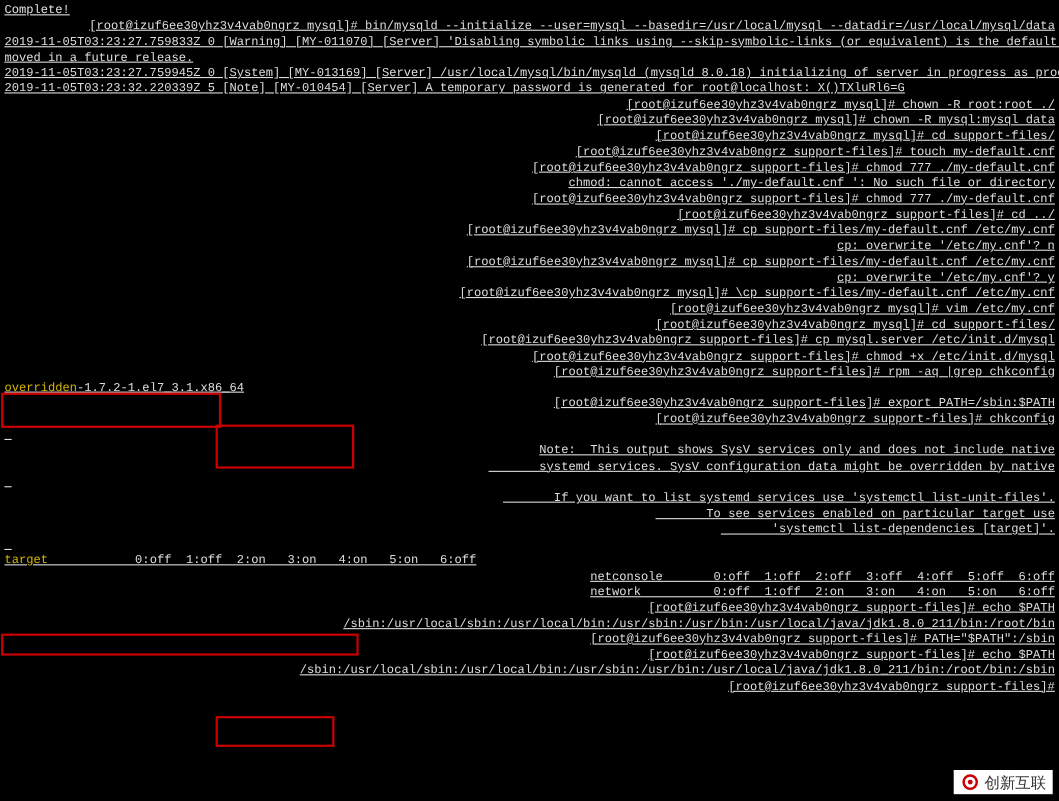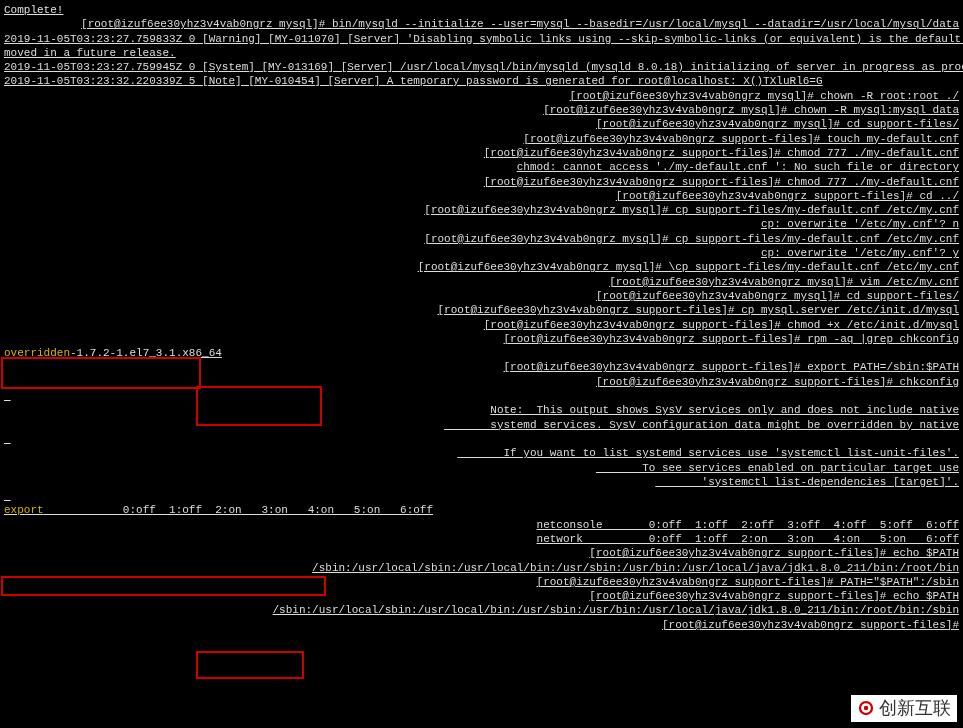--- a/index.html
+++ b/index.html
@@ -56,21 +56,21 @@
     height: 28px;
     pointer-events: none;
   }
   .watermark {
     position: absolute;
     right: 6px;
     bottom: 6px;
     background: #fff;
     padding: 2px 6px;
     font-family: sans-serif;
-    font-size: 18px;
+    font-size: 14px;
     color: #333;
     display: flex;
     align-items: center;
     gap: 4px;
   }
   .watermark svg { width: 18px; height: 18px; }
 </style>
 </head>
 <body>
 
@@ -103,21 +103,21 @@
 <div class="line prompt">[root@izuf6ee30yhz3v4vab0ngrz support-files]# export PATH=/sbin:$PATH</div>
 <div class="line prompt">[root@izuf6ee30yhz3v4vab0ngrz support-files]# chkconfig</div>
 <div class="line">&nbsp;</div>
 <div class="line prompt">Note:  This output shows SysV services only and does not include native</div>
 <div class="line prompt">       systemd services. SysV configuration data might be overridden by native</div>
 <div class="line">&nbsp;</div>
 <div class="line prompt">       If you want to list systemd services use 'systemctl list-unit-files'.</div>
 <div class="line prompt">       To see services enabled on particular target use</div>
 <div class="line prompt">       'systemctl list-dependencies [target]'.</div>
 <div class="line">&nbsp;</div>
-<div class="line"><span class="yellow">export</span><span>            0:off  1:off  2:on   3:on   4:on   5:on   6:off</span></div>
+<div class="line"><span class="yellow">target</span><span>            0:off  1:off  2:on   3:on   4:on   5:on   6:off</span></div>
 <div class="line prompt">netconsole       0:off  1:off  2:off  3:off  4:off  5:off  6:off</div>
 <div class="line prompt">network          0:off  1:off  2:on   3:on   4:on   5:on   6:off</div>
 <div class="line prompt">[root@izuf6ee30yhz3v4vab0ngrz support-files]# echo $PATH</div>
 <div class="line prompt">/sbin:/usr/local/sbin:/usr/local/bin:/usr/sbin:/usr/bin:/usr/local/java/jdk1.8.0_211/bin:/root/bin</div>
 <div class="line prompt">[root@izuf6ee30yhz3v4vab0ngrz support-files]# PATH="$PATH":/sbin</div>
 <div class="line prompt">[root@izuf6ee30yhz3v4vab0ngrz support-files]# echo $PATH</div>
 <div class="line prompt">/sbin:/usr/local/sbin:/usr/local/bin:/usr/sbin:/usr/bin:/usr/local/java/jdk1.8.0_211/bin:/root/bin:/sbin</div>
 <div class="line prompt">[root@izuf6ee30yhz3v4vab0ngrz support-files]#</div>
 </div>
 

